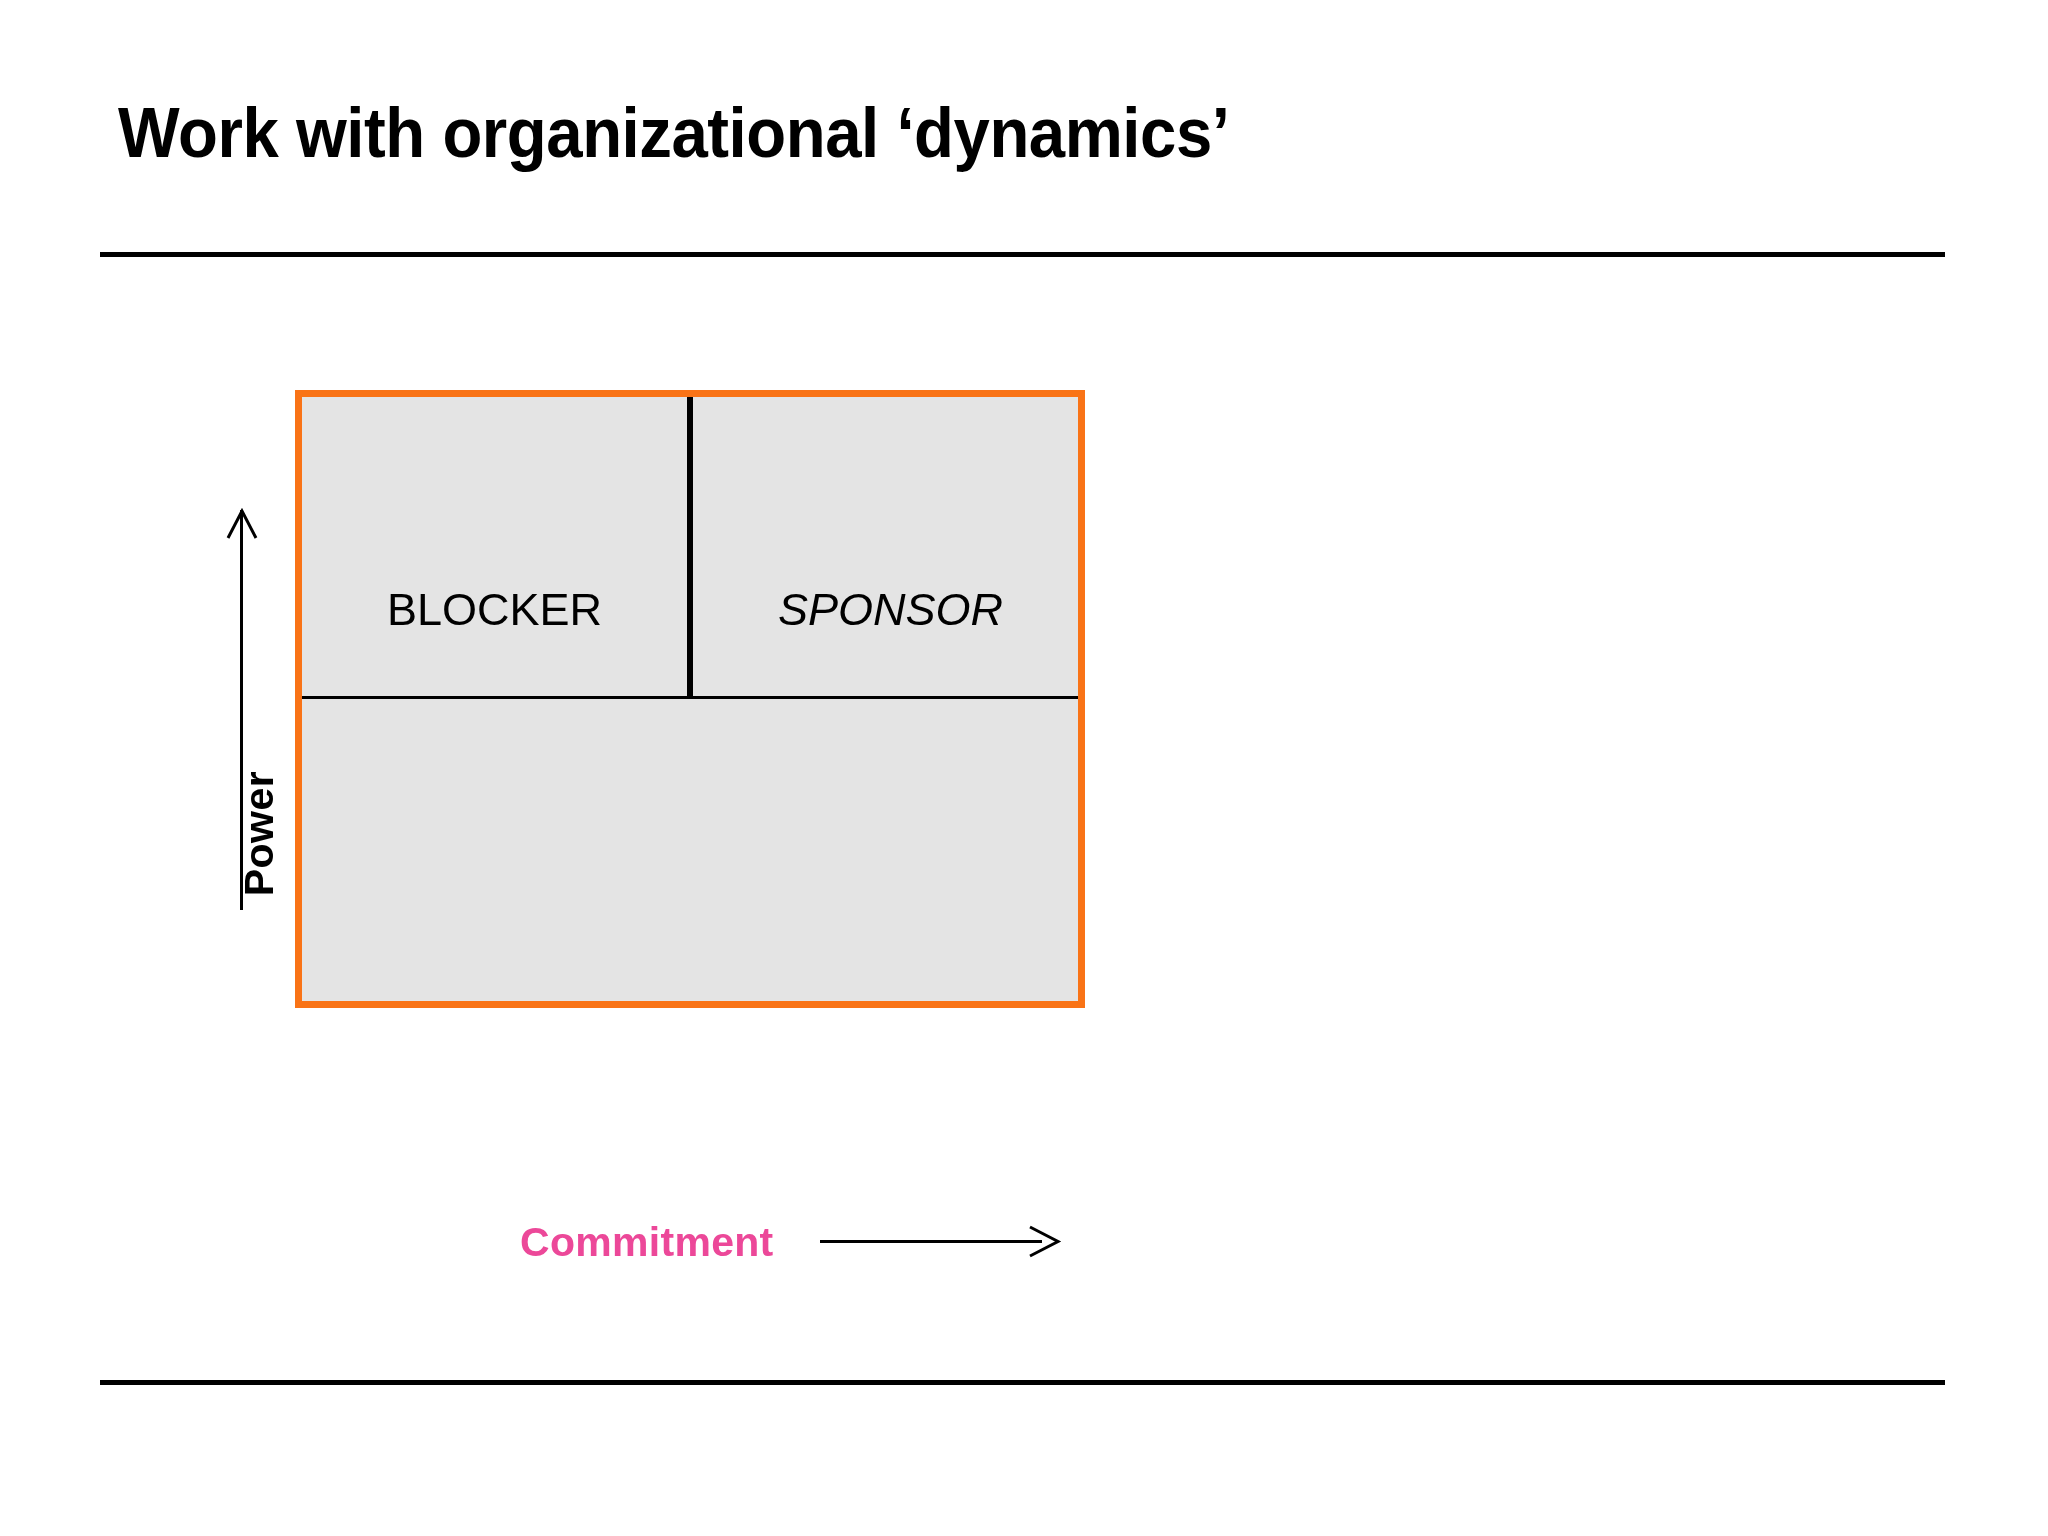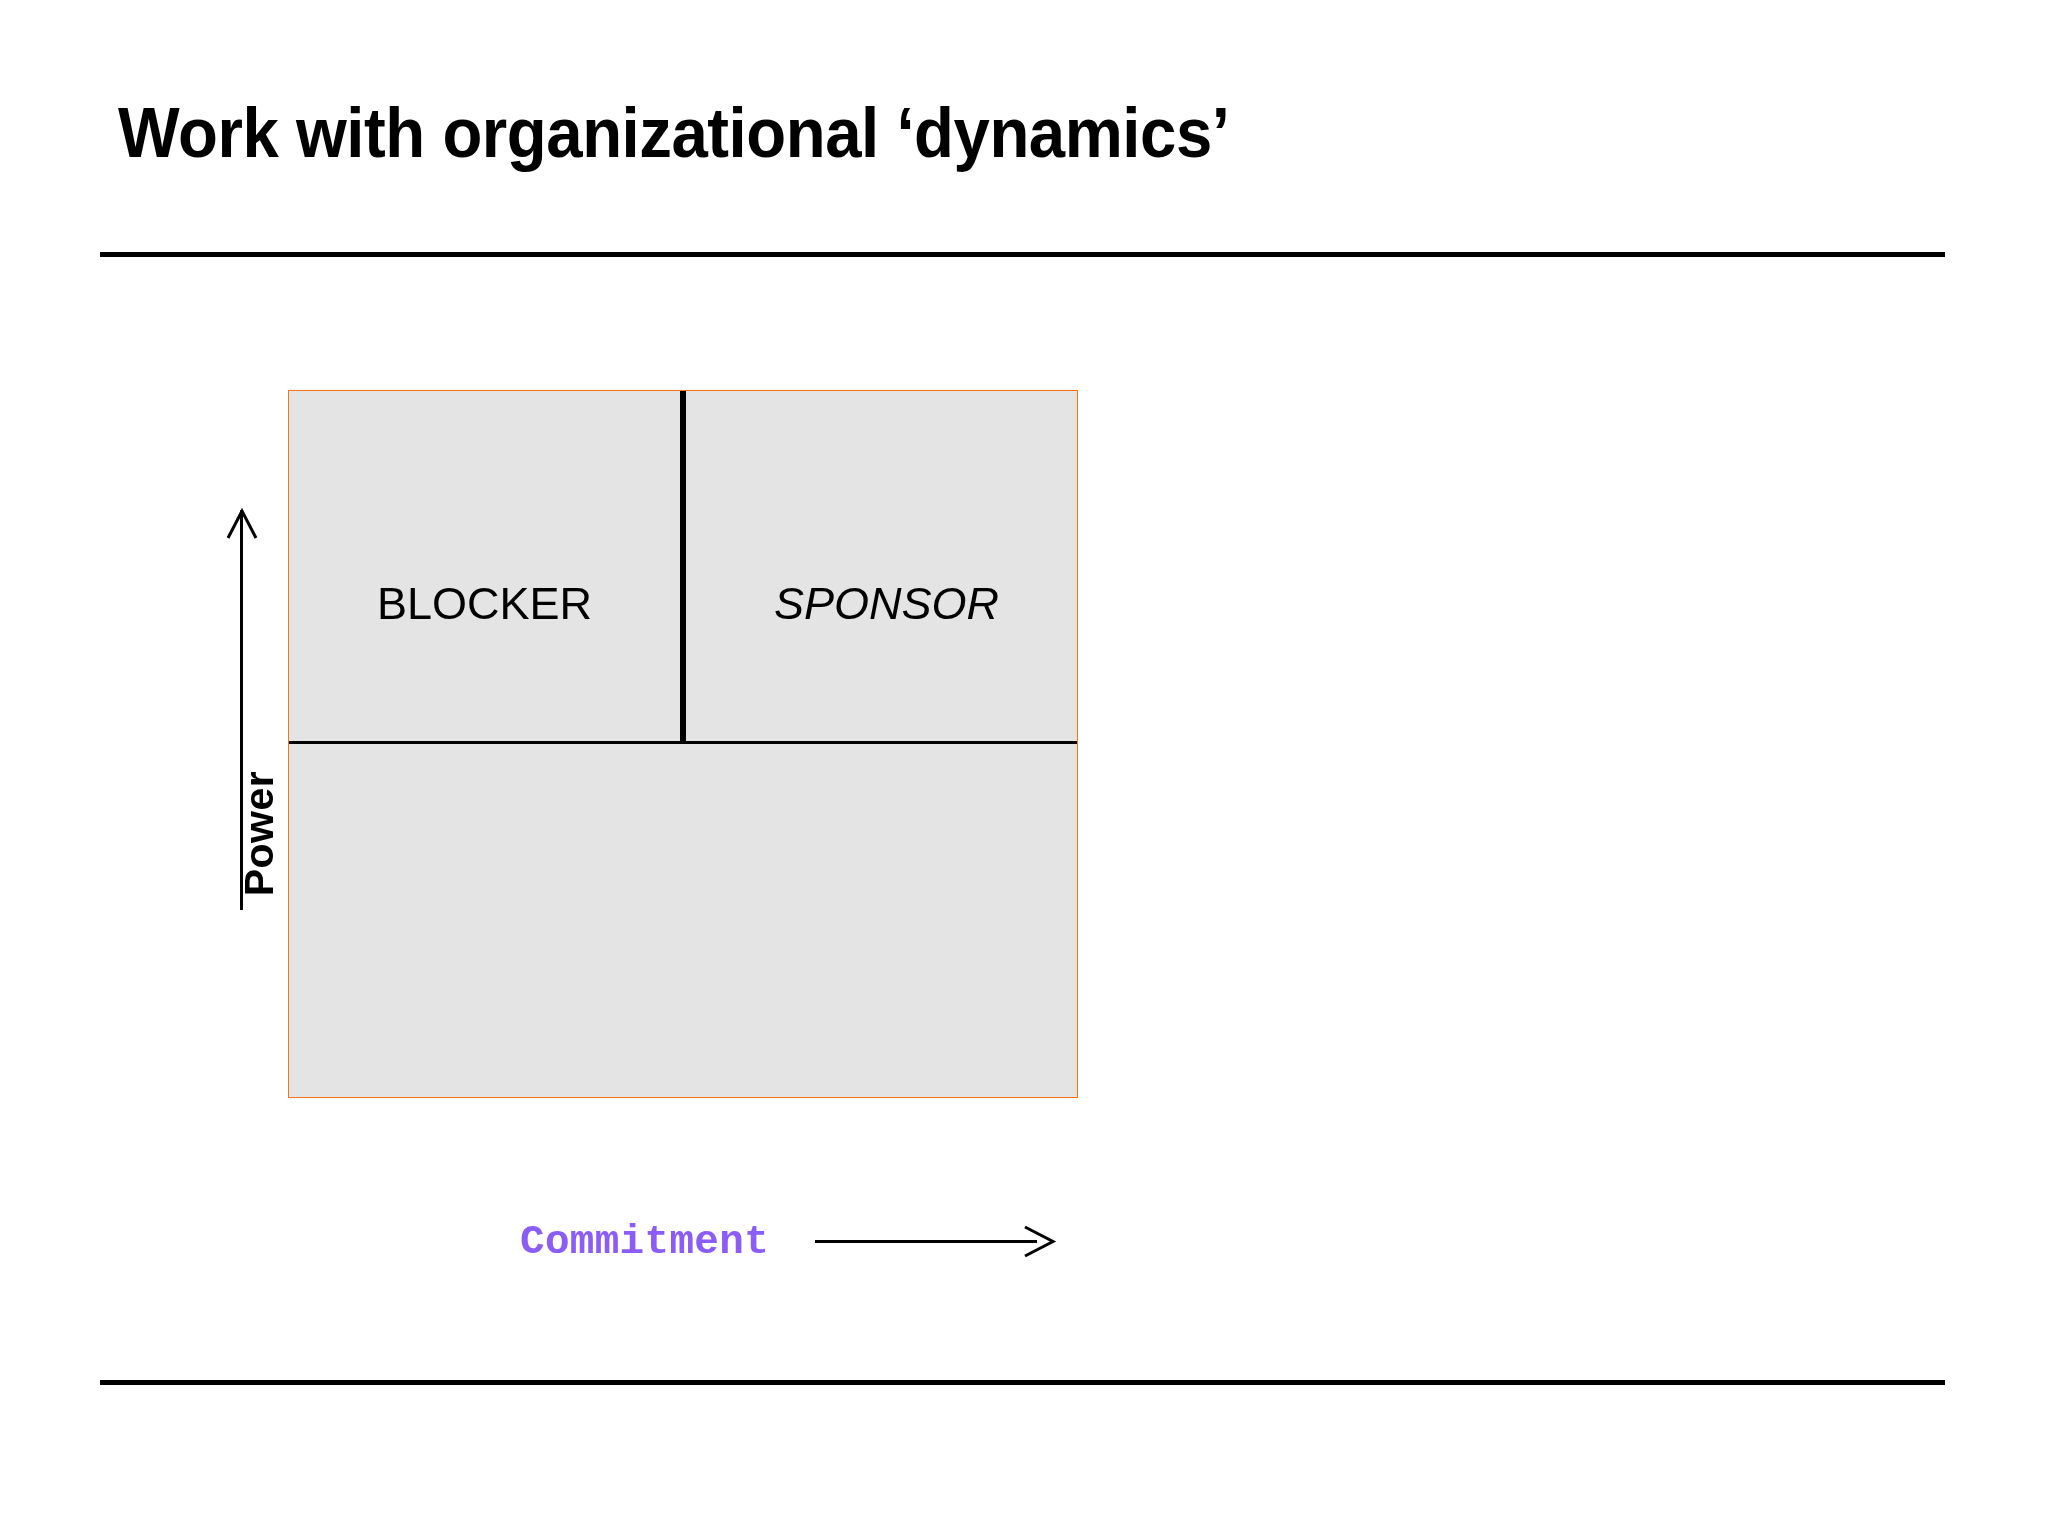--- a/index.html
+++ b/index.html
@@ -53,26 +53,26 @@
   .matrix-wrap {
     position: absolute;
     left: 0;
     top: 0;
     width: 100%;
     height: 100%;
   }
 
   .matrix {
     position: absolute;
-    left: 288px;
+    left: 295px;
     top: 390px;
     width: 790px;
-    height: 708px;
+    height: 618px;
     box-sizing: border-box;
-    border: 1px solid #f97316;
+    border: 7px solid #f97316;
     background: #e4e4e4;
     display: grid;
     grid-template-columns: 1fr 1fr;
     grid-template-rows: 1fr 1fr;
   }
 
   .cell {
     position: relative;
     box-sizing: border-box;
     display: flex;
@@ -147,25 +147,25 @@
   .axis-commitment {
     position: absolute;
     left: 520px;
     top: 1212px;
     height: 60px;
     display: flex;
     align-items: center;
     gap: 46px;
   }
   .axis-commitment .label-h {
-    font-family: Liberation Mono, monospace;
+    font-family: Liberation Sans, sans-serif;
     font-weight: bold;
     font-size: 41px;
     letter-spacing: 0.3px;
-    color: #8b5cf6;
+    color: #ec4899;
     white-space: nowrap;
     user-select: none;
     text-align: right;
   }
   .axis-commitment .arrow-h-wrap {
     position: relative;
     width: 240px;
     height: 36px;
   }
   .axis-commitment .arrow-h {

